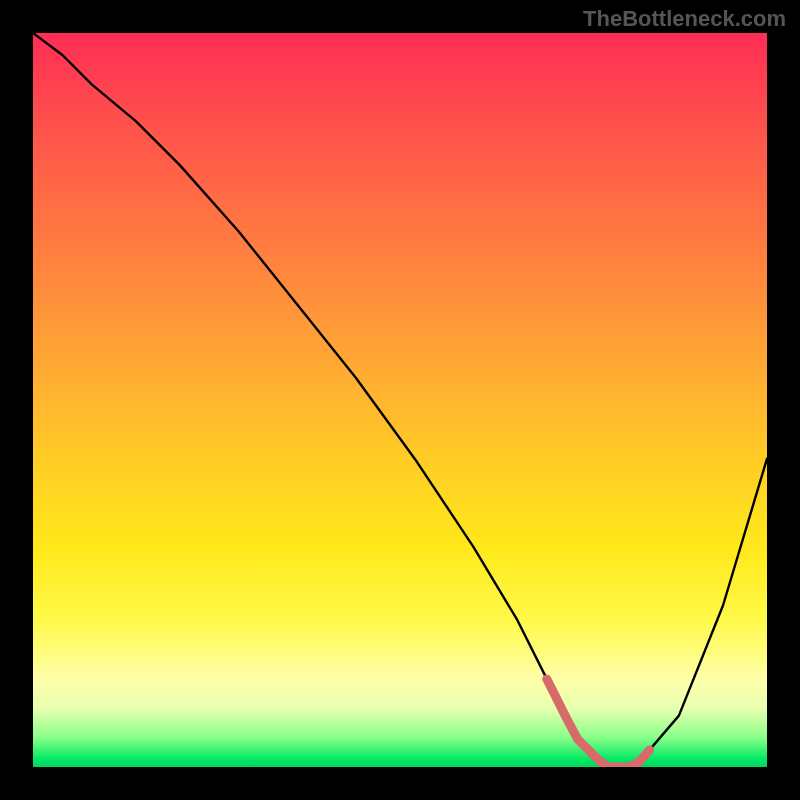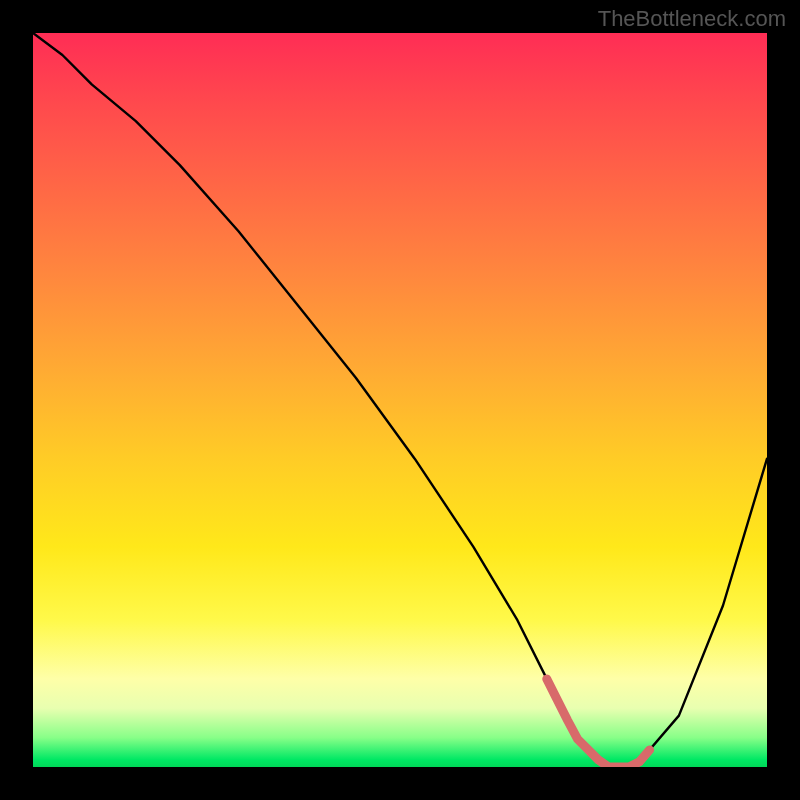--- a/index.html
+++ b/index.html
@@ -10,21 +10,21 @@
     height: 800px;
     position: relative;
     font-family: Arial, sans-serif;
   }
   .watermark {
     position: absolute;
     top: 6px;
     right: 14px;
     color: #555;
     font-size: 22px;
-    font-weight: normal;
+    font-weight: bold;
     z-index: 10;
   }
   .plot-area {
     position: absolute;
     left: 33px;
     top: 33px;
     width: 734px;
     height: 734px;
     overflow: hidden;
   }

